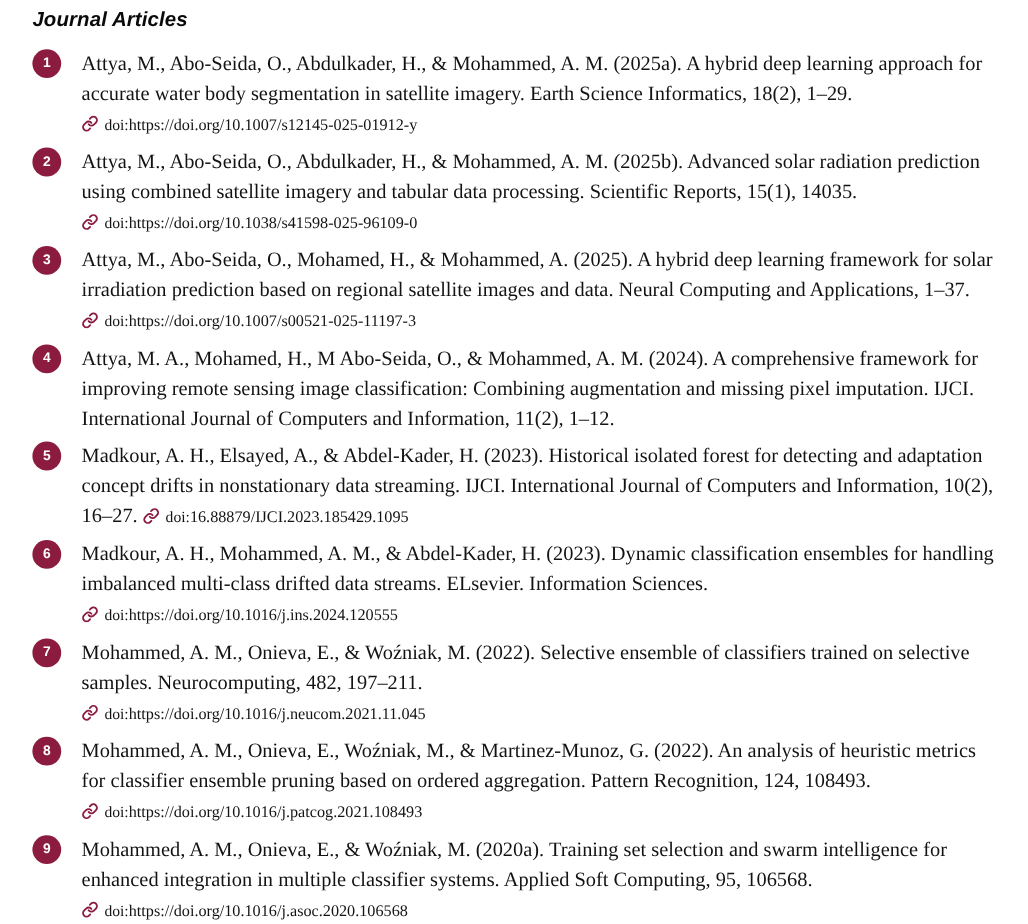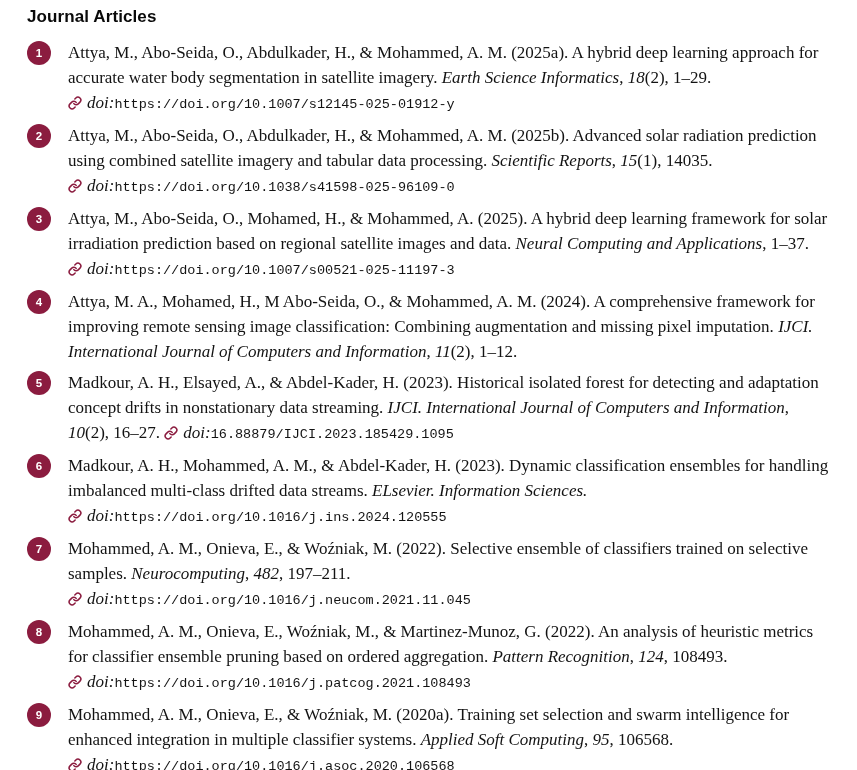--- a/index.html
+++ b/index.html
@@ -18,20 +18,21 @@
     font-family: "Liberation Serif", serif;
     color: #131313;
   }
   .page-title {
     font-family: "Liberation Sans", sans-serif;
     font-size: 17px;
     font-weight: 700;
     color: #0a0a0a;
     margin: 0 0 13px 0;
     letter-spacing: 0.1px;
+    font-style: italic;
   }
   ol.article-list {
     list-style: none;
     margin: 0;
     padding: 0;
   }
   li.entry {
     display: flex;
     align-items: flex-start;
     gap: 17px;
@@ -52,37 +53,36 @@
     align-items: center;
     justify-content: center;
   }
   p.citation {
     flex: 1 1 auto;
     margin: 0;
     font-size: 17px;
     line-height: 25px;
     color: #131313;
   }
-  .citation .i { font-style: italic; }
+  .citation .i { }
   a.doi {
     color: inherit;
     text-decoration: none;
     white-space: nowrap;
   }
   a.doi svg {
     vertical-align: -2px;
     margin-right: 5px;
   }
   .doi-prefix {
     font-family: "Liberation Serif", serif;
-    font-size: 17px;
-    font-style: italic;
+    font-size: 13px;
   }
   .doi-url {
-    font-family: Liberation Mono, monospace;
+    font-family: Liberation Serif, serif;
     font-size: 13.5px;
   }
 </style>
 </head>
 <body>
 
 <div class="page">
   <h1 class="page-title">Journal Articles</h1>
   <ol class="article-list" id="entries">
   <li class="entry">

